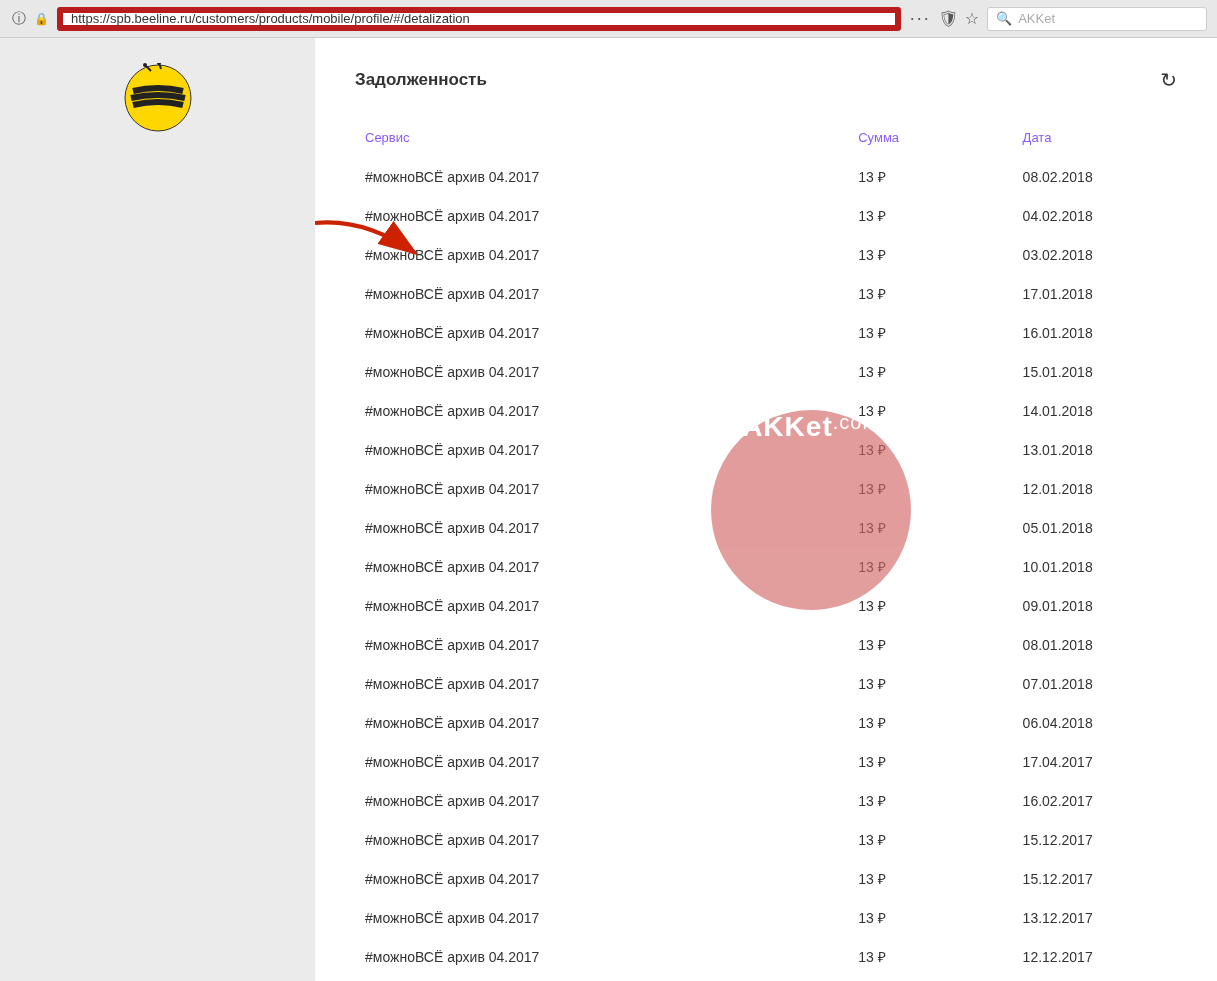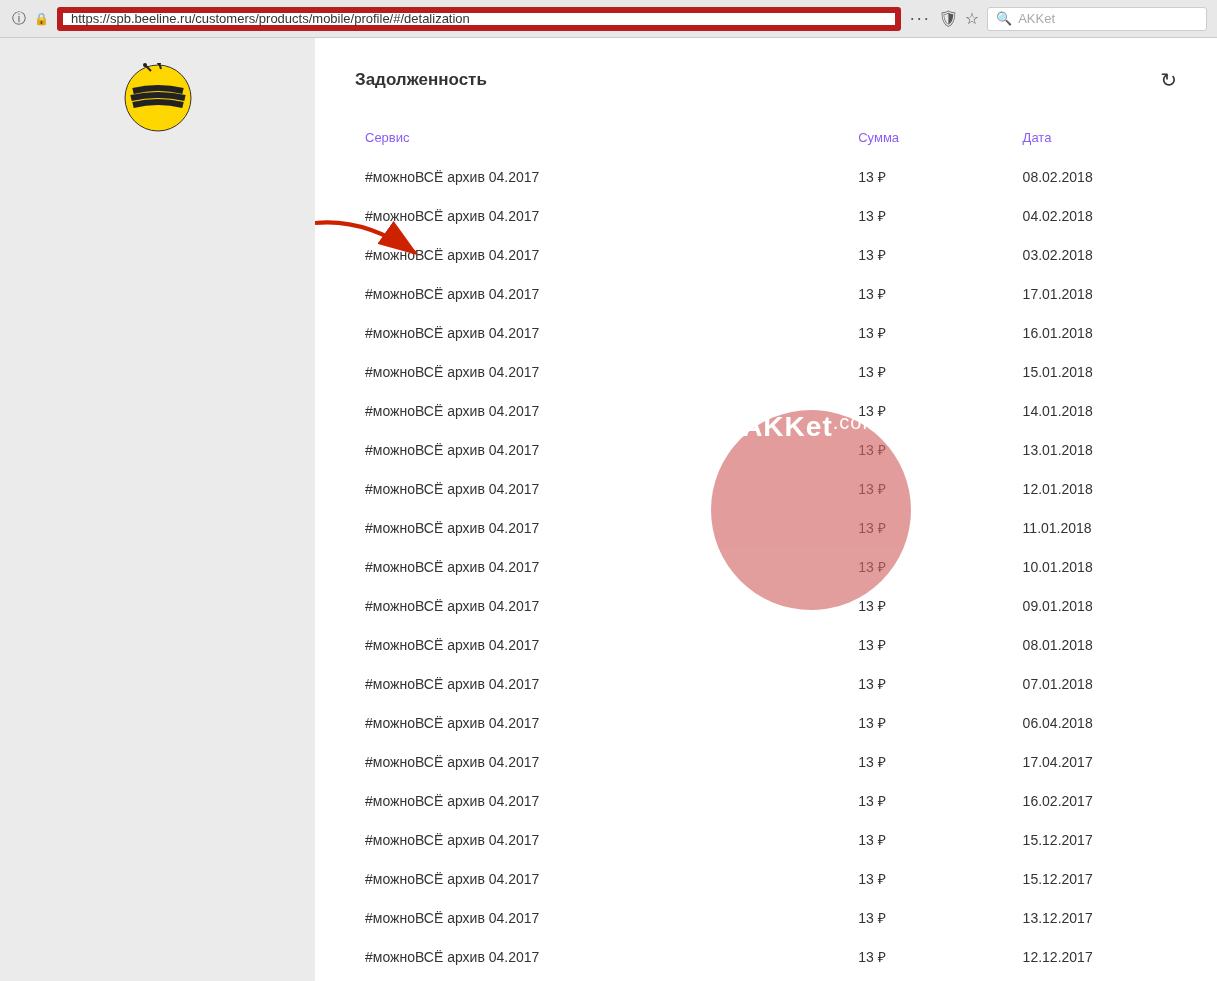--- a/index.html
+++ b/index.html
@@ -301,21 +301,21 @@
             <td>13.01.2018</td>
           </tr>
           <tr>
             <td>#можноВСЁ архив 04.2017</td>
             <td>13 ₽</td>
             <td>12.01.2018</td>
           </tr>
           <tr>
             <td>#можноВСЁ архив 04.2017</td>
             <td>13 ₽</td>
-            <td>11.01.2018</td>
+            <td>05.01.2018</td>
           </tr>
           <tr>
             <td>#можноВСЁ архив 04.2017</td>
             <td>13 ₽</td>
             <td>10.01.2018</td>
           </tr>
           <tr>
             <td>#можноВСЁ архив 04.2017</td>
             <td>13 ₽</td>
             <td>09.01.2018</td>

